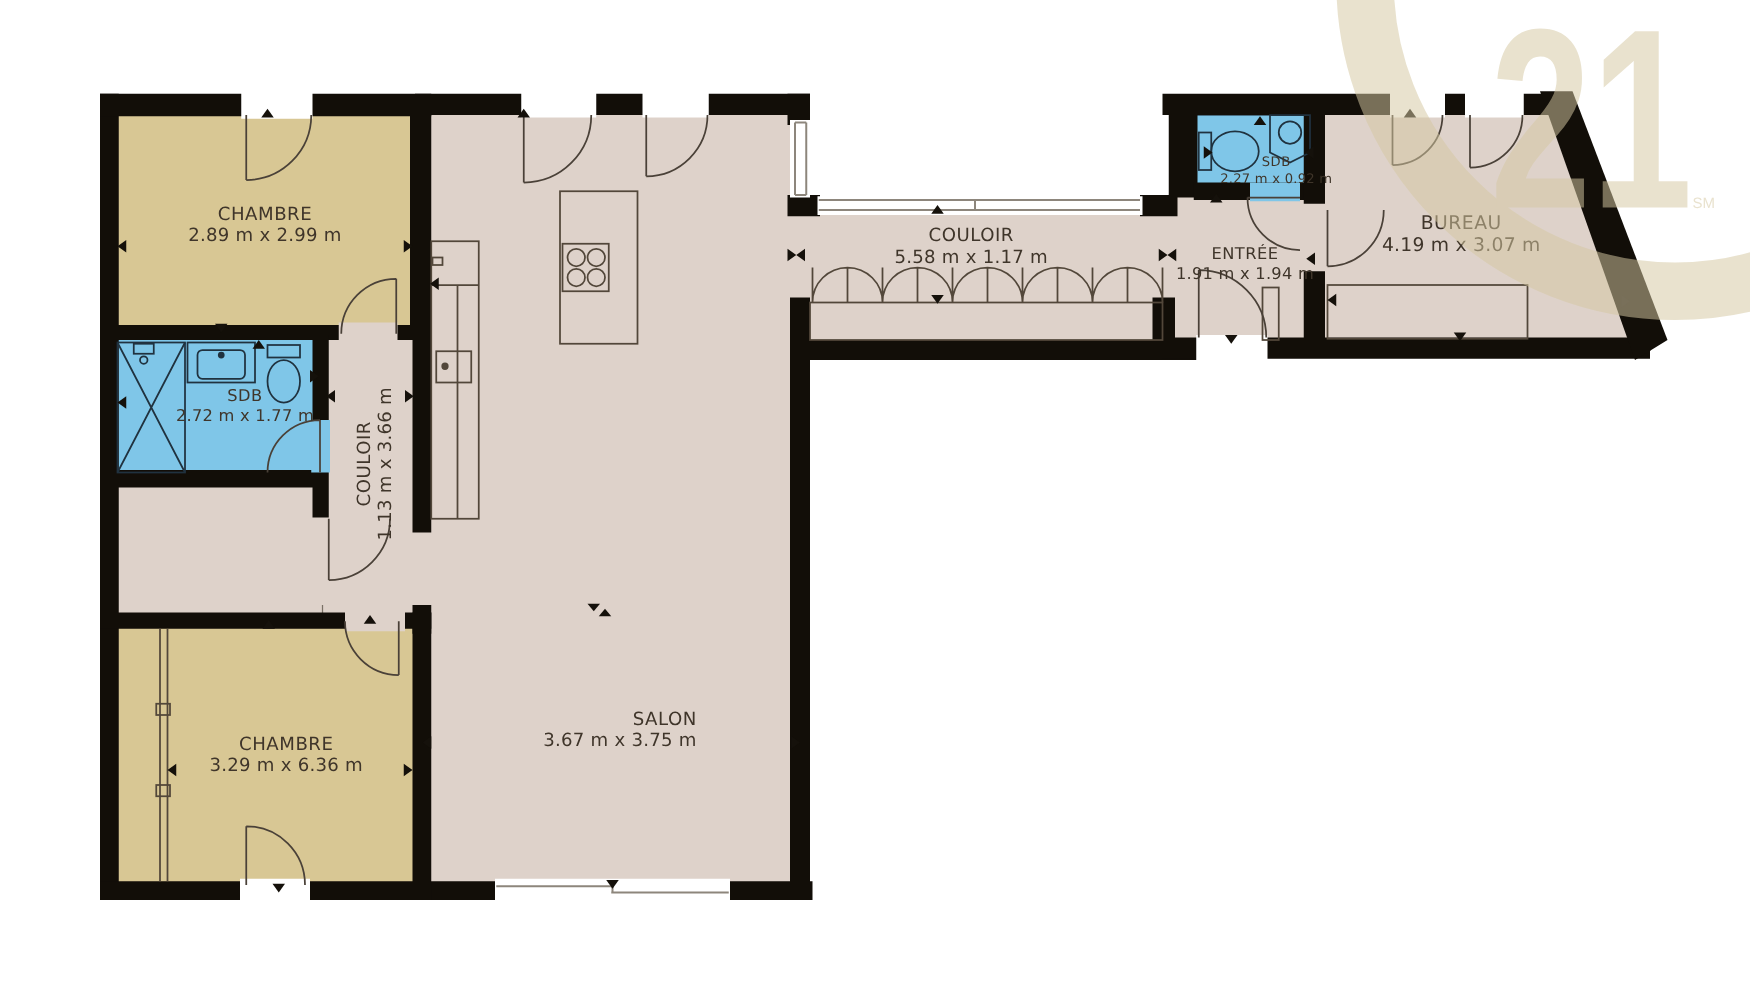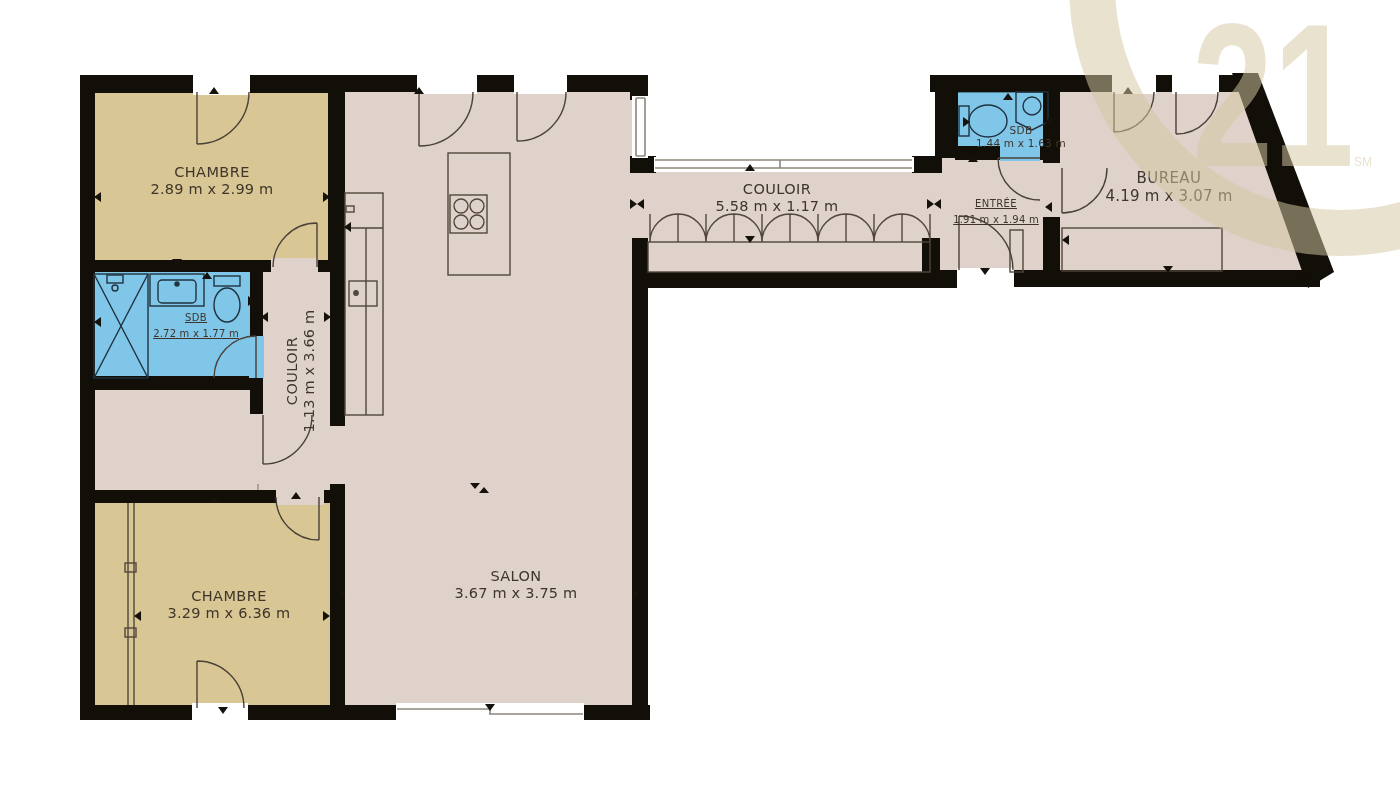--- a/index.html
+++ b/index.html
@@ -4,21 +4,21 @@
 <style>
   html,body{margin:0;padding:0;background:#fff;}
   .stage{position:relative;width:1400px;height:800px;background:#ffffff;overflow:hidden;
          font-family:"DejaVu Sans","Liberation Sans",sans-serif;}
   .plan-svg{position:absolute;left:0;top:0;}
   .room-label{position:absolute;transform:translate(-50%,-50%);text-align:center;
               color:#3f352a;white-space:nowrap;z-index:5;}
   .room-label .nm{letter-spacing:.4px;}
   .room-label .dm{letter-spacing:.2px;}
   .lbl-lg{font-size:14.5px;line-height:17px;}
-  .lbl-md{font-size:10px;line-height:16px;text-decoration:underline;}
+  .lbl-md{font-size:13px;line-height:16px;}
   .lbl-sm{font-size:10.5px;line-height:13px;}
   .lbl-xl{font-size:15px;line-height:18px;}
   .rot{transform:translate(-50%,-50%) rotate(-90deg);}
   .logo{position:absolute;left:0;top:0;z-index:9;pointer-events:none;opacity:.52;}
 </style>
 </head>
 <body>
 
 <div class="stage">
 
@@ -204,35 +204,35 @@
     <div class="dm">2.72 m x 1.77 m</div>
   </div>
   <div class="room-label rot lbl-lg" style="left:301px;top:371px;">
     <div class="nm">COULOIR</div>
     <div class="dm">1.13 m x 3.66 m</div>
   </div>
   <div class="room-label lbl-lg" style="left:777px;top:198px;">
     <div class="nm">COULOIR</div>
     <div class="dm">5.58 m x 1.17 m</div>
   </div>
-  <div class="room-label lbl-lg" style="left:516px;top:585px;">
+  <div class="room-label lbl-lg" style="left:496px;top:585px;text-align:right;">
     <div class="nm">SALON</div>
     <div class="dm">3.67 m x 3.75 m</div>
   </div>
   <div class="room-label lbl-lg" style="left:229px;top:605px;">
     <div class="nm">CHAMBRE</div>
     <div class="dm">3.29 m x 6.36 m</div>
   </div>
   <div class="room-label lbl-md" style="left:996px;top:212px;">
     <div class="nm">ENTRÉE</div>
     <div class="dm">1.91 m x 1.94 m</div>
   </div>
   <div class="room-label lbl-sm" style="left:1021px;top:137px;">
     <div class="nm">SDB</div>
-    <div class="dm">1.44 m x 1.63 m</div>
+    <div class="dm">2.27 m x 0.92 m</div>
   </div>
   <div class="room-label lbl-xl" style="left:1169px;top:187px;">
     <div class="nm">BUREAU</div>
     <div class="dm">4.19 m x 3.07 m</div>
   </div>
 
   <svg class="logo" width="1400" height="800" viewBox="0 0 1400 800">
     <circle cx="1340" cy="-15" r="248" fill="none" stroke="#d5c8a2" stroke-width="46"></circle>
     <text x="1192" y="166" font-family="Liberation Sans, sans-serif" font-weight="bold" font-size="205" fill="#d5c8a2" textLength="162" lengthAdjust="spacingAndGlyphs">21</text>
     <text x="1354" y="166" font-family="Liberation Sans, sans-serif" font-size="12" fill="#d5c8a2">SM</text>

